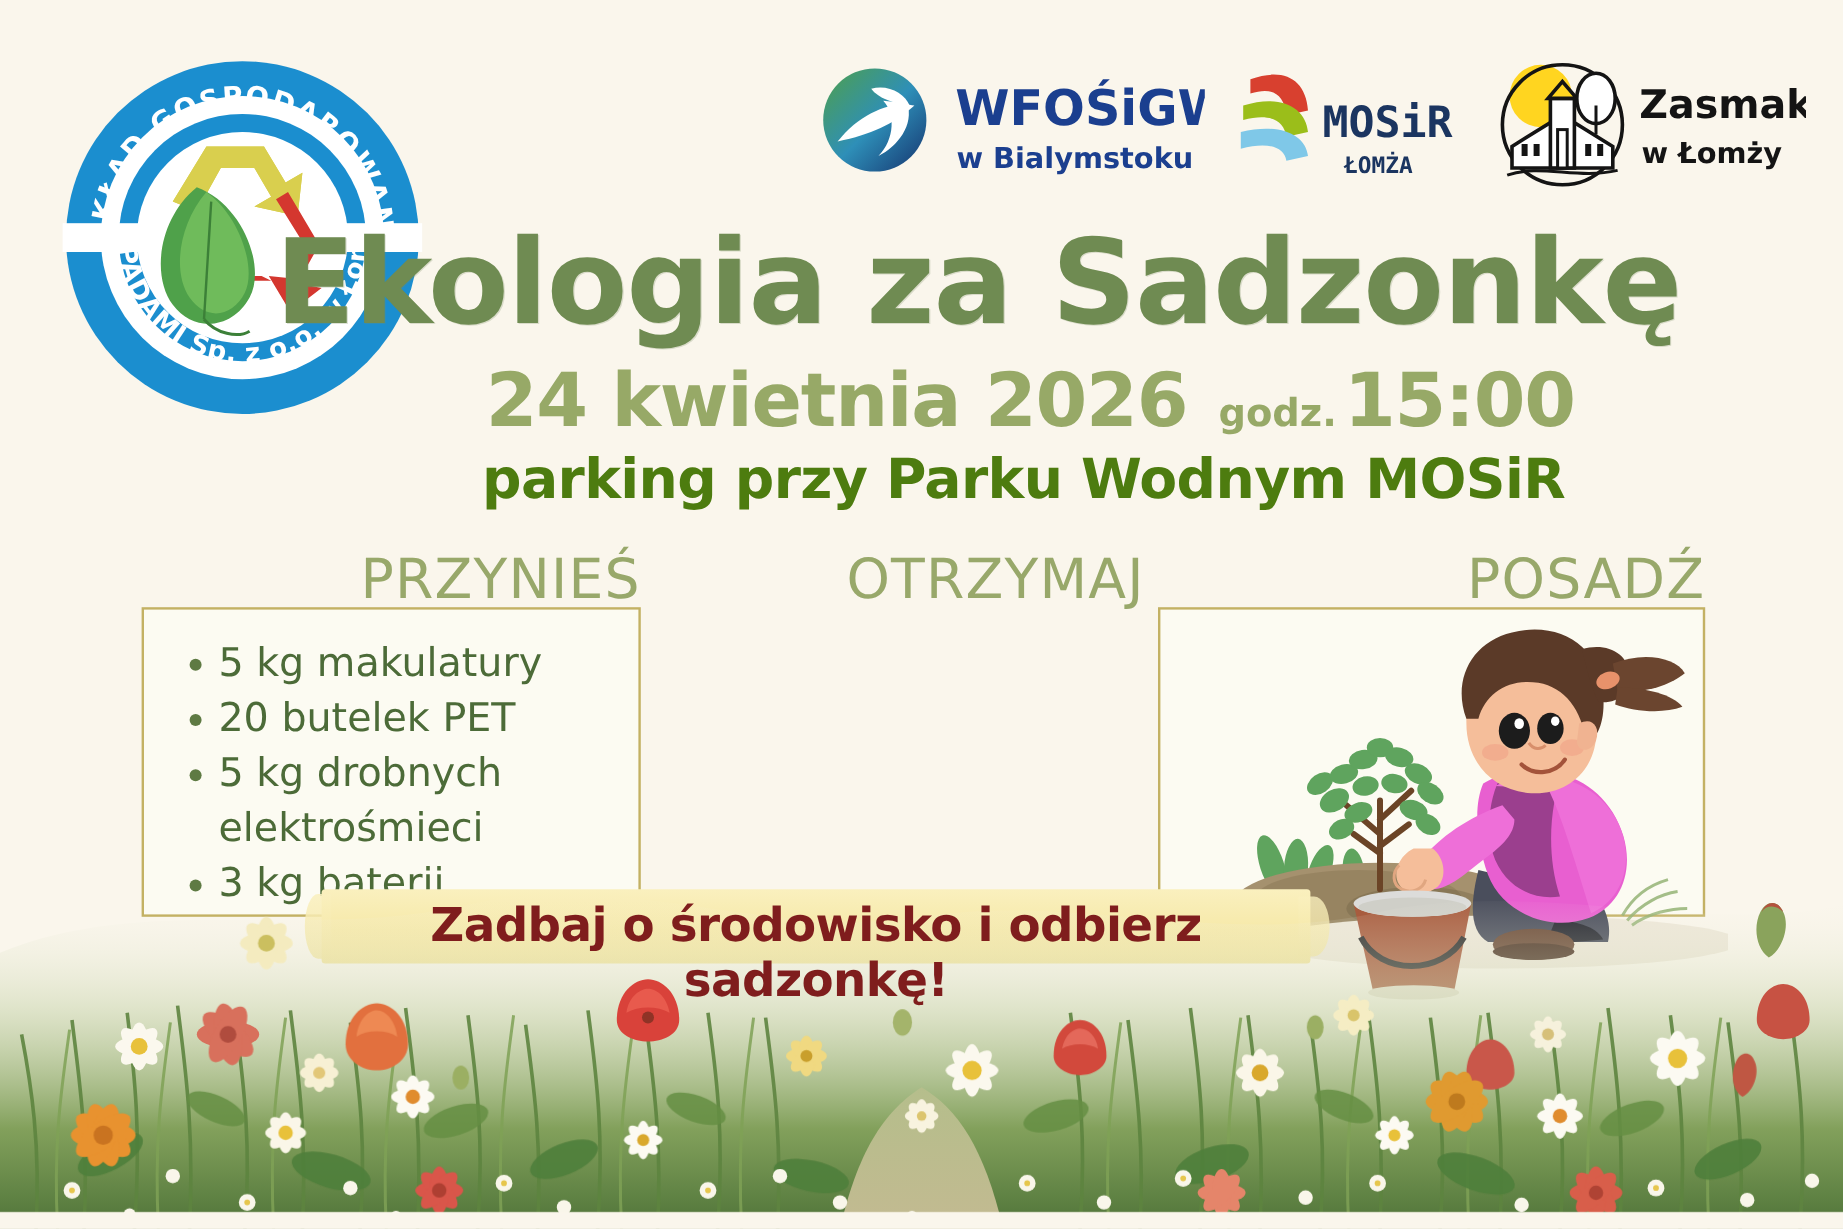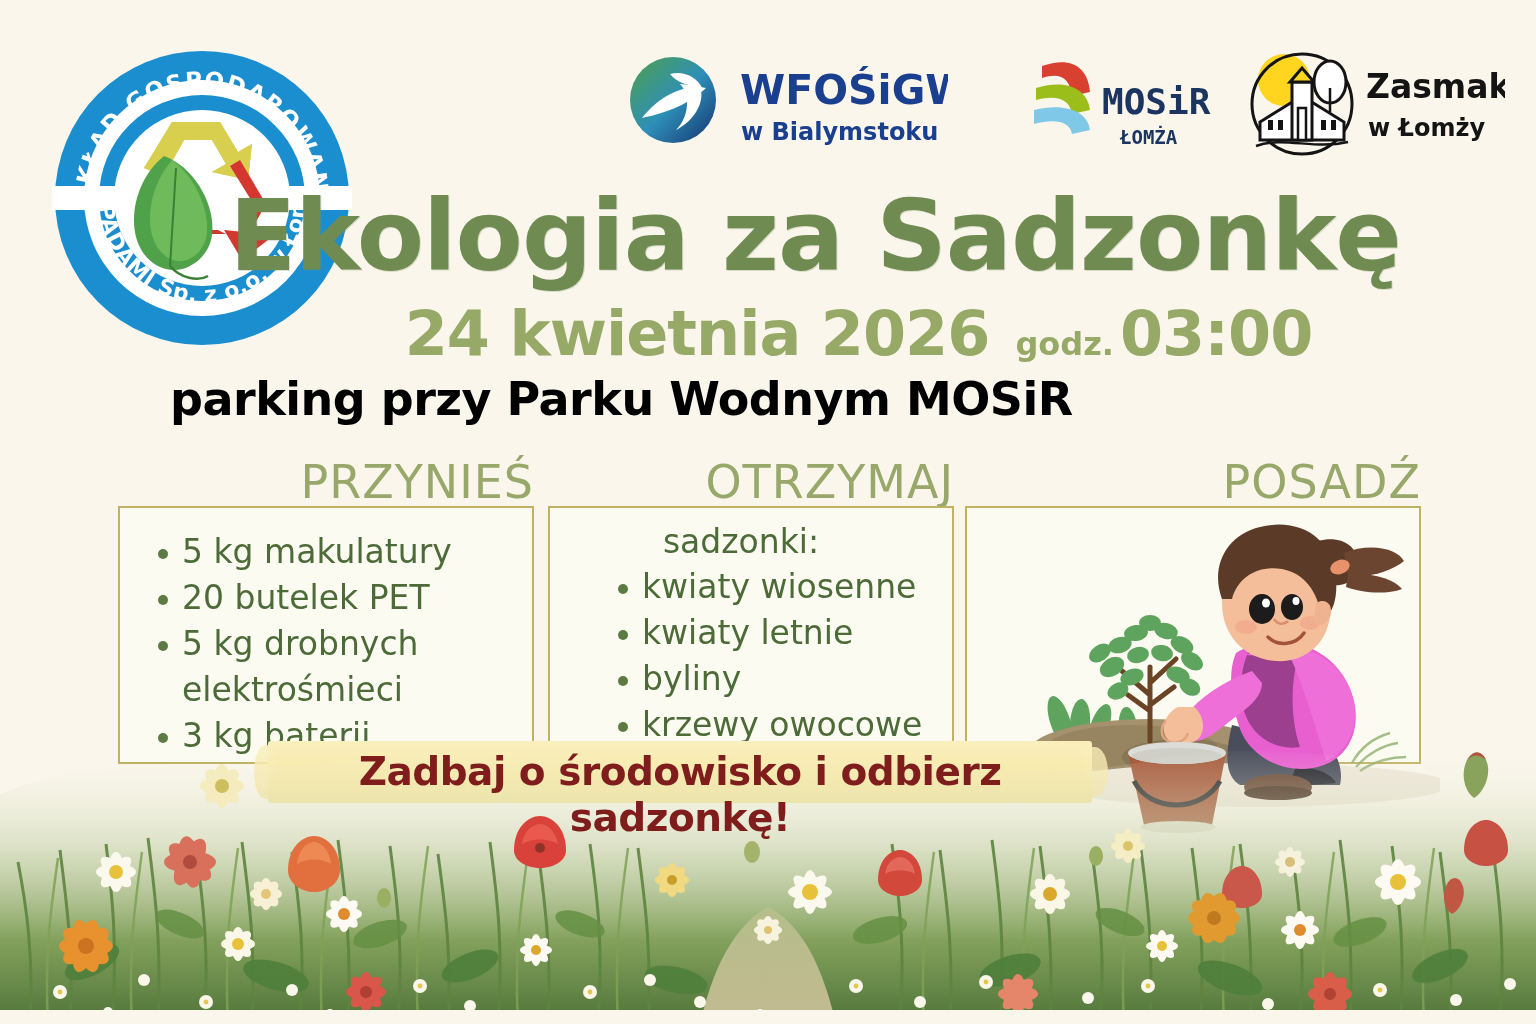--- a/index.html
+++ b/index.html
@@ -15,21 +15,21 @@
     width:1536px; height:1024px;
     background:#FAF6EC;
     overflow:hidden;
   }
 
   
   .logo-zgo {
     position:absolute; left:52px; top:48px;
     width:300px; height:300px;
   }
-  .logo-wfos { position:absolute; left:628px; top:52px; width:320px; height:105px; }
+  .logo-wfos { position:absolute; left:684px; top:52px; width:320px; height:105px; }
   .logo-mosir { position:absolute; left:1026px; top:48px; width:190px; height:110px;font-weight:bold; }
   .logo-zasm { position:absolute; left:1240px; top:42px; width:265px; height:118px; }
 
   
   .title-main {
     position:absolute; left:0; top:185px; width:1536px;
     text-align:center;
     font-family:"DejaVu Sans", sans-serif;
     font-weight:bold;
     font-size:98px;
@@ -61,24 +61,25 @@
   }
   .title-date .hour {
     font-family:"DejaVu Sans", sans-serif;
     font-weight:bold; font-size:62px;
     color:#97A967;
     margin-left:6px;
     letter-spacing:-1px;
   }
   .title-place {
     position:absolute; left:0; top:372px; width:1536px;
+    text-align:center;
     padding-left:170px;
     font-family:"DejaVu Sans", sans-serif;
     font-weight:bold; font-size:46px;
-    color:#000000;
+    color:#4d7c0f;
     letter-spacing:-0.5px;
   }
 
   
   .col-head {
     position:absolute;
     font-family:"DejaVu Sans", sans-serif;
     font-weight:normal;
     font-size:46px;
     letter-spacing:1px;
@@ -264,48 +265,39 @@
       <path d="M90,46 L90,70" stroke="#141414" stroke-width="2.5"></path>
       <path d="M16,104 C44,94 74,108 108,100" stroke="#141414" stroke-width="2.5" fill="none"></path>
       <text x="126" y="56" font-family="DejaVu Sans, sans-serif" font-size="33" font-weight="bold" fill="#141414">Zasmakuj</text>
       <text x="128" y="94" font-family="DejaVu Sans, sans-serif" font-size="24" font-weight="bold" fill="#141414">w Łomży</text>
     </svg>
   </div>
 
   <div class="title-main">Ekologia za Sadzonkę</div>
 
   <div class="title-date">
-    <span class="big">24 kwietnia 2026</span><span class="godz">godz.</span><span class="hour">03:00</span>
+    <span class="big">24 kwietnia 2026</span><span class="godz">godz.</span><span class="hour">15:00</span>
   </div>
 
   <div class="title-place">parking przy Parku Wodnym MOSiR</div>
 
   <div class="col-head h1">PRZYNIEŚ</div>
   <div class="col-head h2">OTRZYMAJ</div>
   <div class="col-head h3">POSADŹ</div>
 
   <div class="panel p1">
     <ul class="list">
       <li>5 kg makulatury</li>
       <li>20 butelek PET</li>
       <li>5 kg drobnych</li>
       <li class="cont">elektrośmieci</li>
       <li>3 kg baterii</li>
     </ul>
   </div>
 
-  <div class="panel p2">
-    <div class="sadzonki">sadzonki:</div>
-    <ul class="list">
-      <li>kwiaty wiosenne</li>
-      <li>kwiaty letnie</li>
-      <li>byliny</li>
-      <li>krzewy owocowe</li>
-    </ul>
-  </div>
 
   <div class="panel p3"></div>
 
   <div class="planting">
     <svg viewBox="0 0 440 340" width="440" height="340">
 
       <g fill="#5FA45E">
         <ellipse cx="60" cy="226" rx="10" ry="26" transform="rotate(-18 60 226)"></ellipse>
         <ellipse cx="80" cy="228" rx="10" ry="24" transform="rotate(4 80 228)"></ellipse>
         <ellipse cx="100" cy="230" rx="9" ry="22" transform="rotate(20 100 230)"></ellipse>

